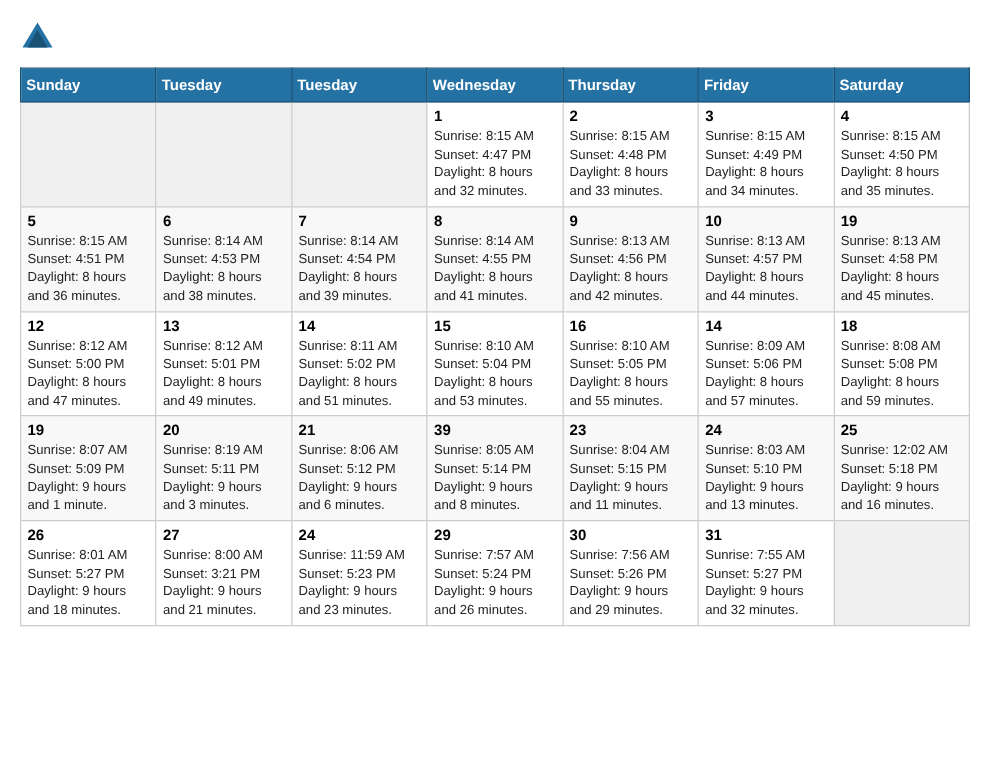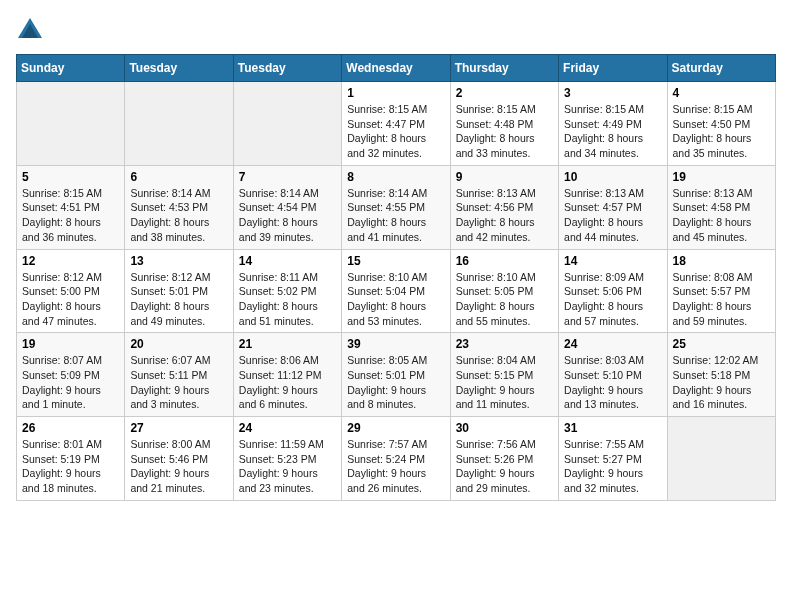--- a/index.html
+++ b/index.html
@@ -232,47 +232,47 @@
         </td>
         <td>
           <span class="day-number">14</span>
           <div class="day-info">Sunrise: 8:09 AM
 Sunset: 5:06 PM
 Daylight: 8 hours and 57 minutes.</div>
         </td>
         <td>
           <span class="day-number">18</span>
           <div class="day-info">Sunrise: 8:08 AM
-Sunset: 5:57 PM
+Sunset: 5:08 PM
 Daylight: 8 hours and 59 minutes.</div>
         </td>
       </tr>
       <tr>
         <td>
           <span class="day-number">19</span>
           <div class="day-info">Sunrise: 8:07 AM
 Sunset: 5:09 PM
 Daylight: 9 hours and 1 minute.</div>
         </td>
         <td>
           <span class="day-number">20</span>
-          <div class="day-info">Sunrise: 6:07 AM
+          <div class="day-info">Sunrise: 8:19 AM
 Sunset: 5:11 PM
 Daylight: 9 hours and 3 minutes.</div>
         </td>
         <td>
           <span class="day-number">21</span>
           <div class="day-info">Sunrise: 8:06 AM
-Sunset: 11:12 PM
+Sunset: 5:12 PM
 Daylight: 9 hours and 6 minutes.</div>
         </td>
         <td>
           <span class="day-number">39</span>
           <div class="day-info">Sunrise: 8:05 AM
-Sunset: 5:01 PM
+Sunset: 5:14 PM
 Daylight: 9 hours and 8 minutes.</div>
         </td>
         <td>
           <span class="day-number">23</span>
           <div class="day-info">Sunrise: 8:04 AM
 Sunset: 5:15 PM
 Daylight: 9 hours and 11 minutes.</div>
         </td>
         <td>
           <span class="day-number">24</span>
@@ -284,27 +284,27 @@
           <span class="day-number">25</span>
           <div class="day-info">Sunrise: 12:02 AM
 Sunset: 5:18 PM
 Daylight: 9 hours and 16 minutes.</div>
         </td>
       </tr>
       <tr>
         <td>
           <span class="day-number">26</span>
           <div class="day-info">Sunrise: 8:01 AM
-Sunset: 5:19 PM
+Sunset: 5:27 PM
 Daylight: 9 hours and 18 minutes.</div>
         </td>
         <td>
           <span class="day-number">27</span>
           <div class="day-info">Sunrise: 8:00 AM
-Sunset: 5:46 PM
+Sunset: 3:21 PM
 Daylight: 9 hours and 21 minutes.</div>
         </td>
         <td>
           <span class="day-number">24</span>
           <div class="day-info">Sunrise: 11:59 AM
 Sunset: 5:23 PM
 Daylight: 9 hours and 23 minutes.</div>
         </td>
         <td>
           <span class="day-number">29</span>

